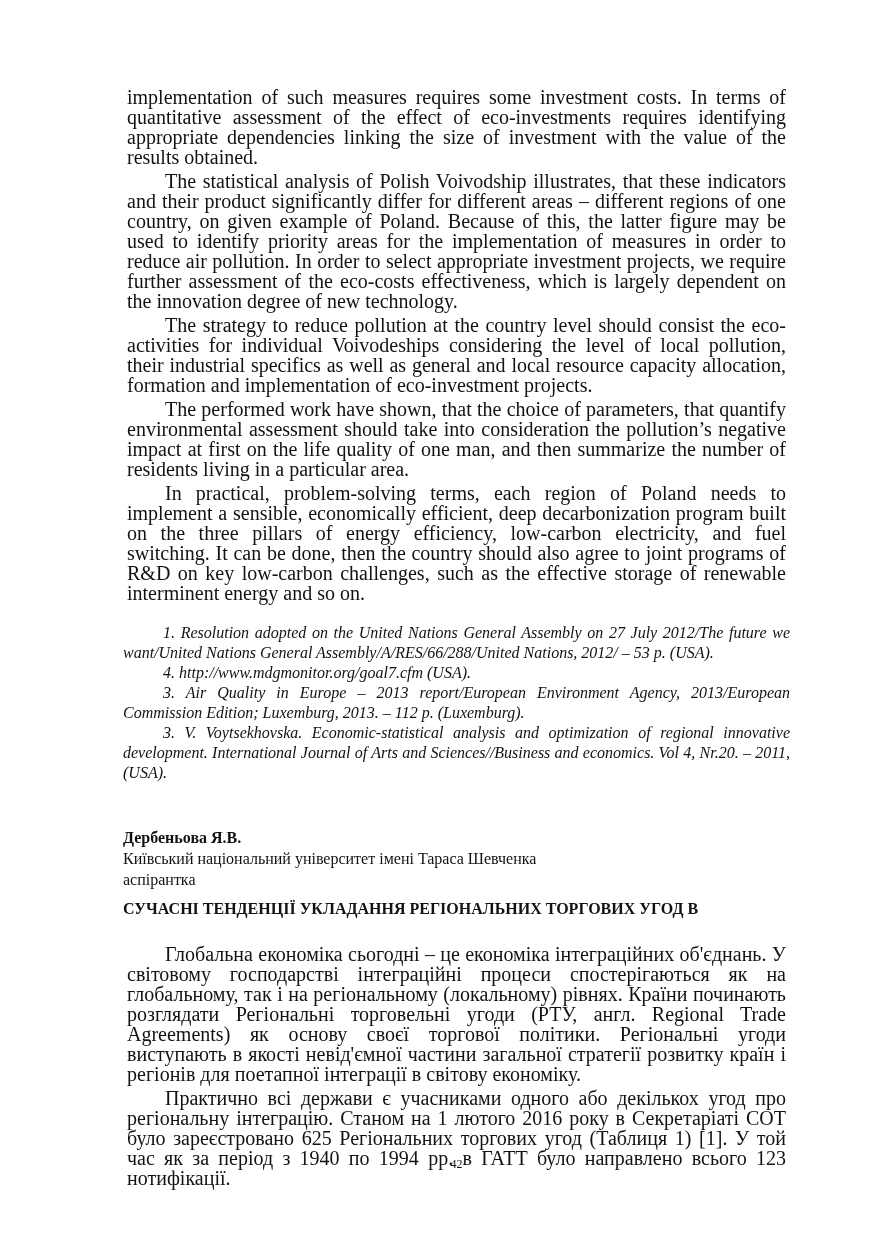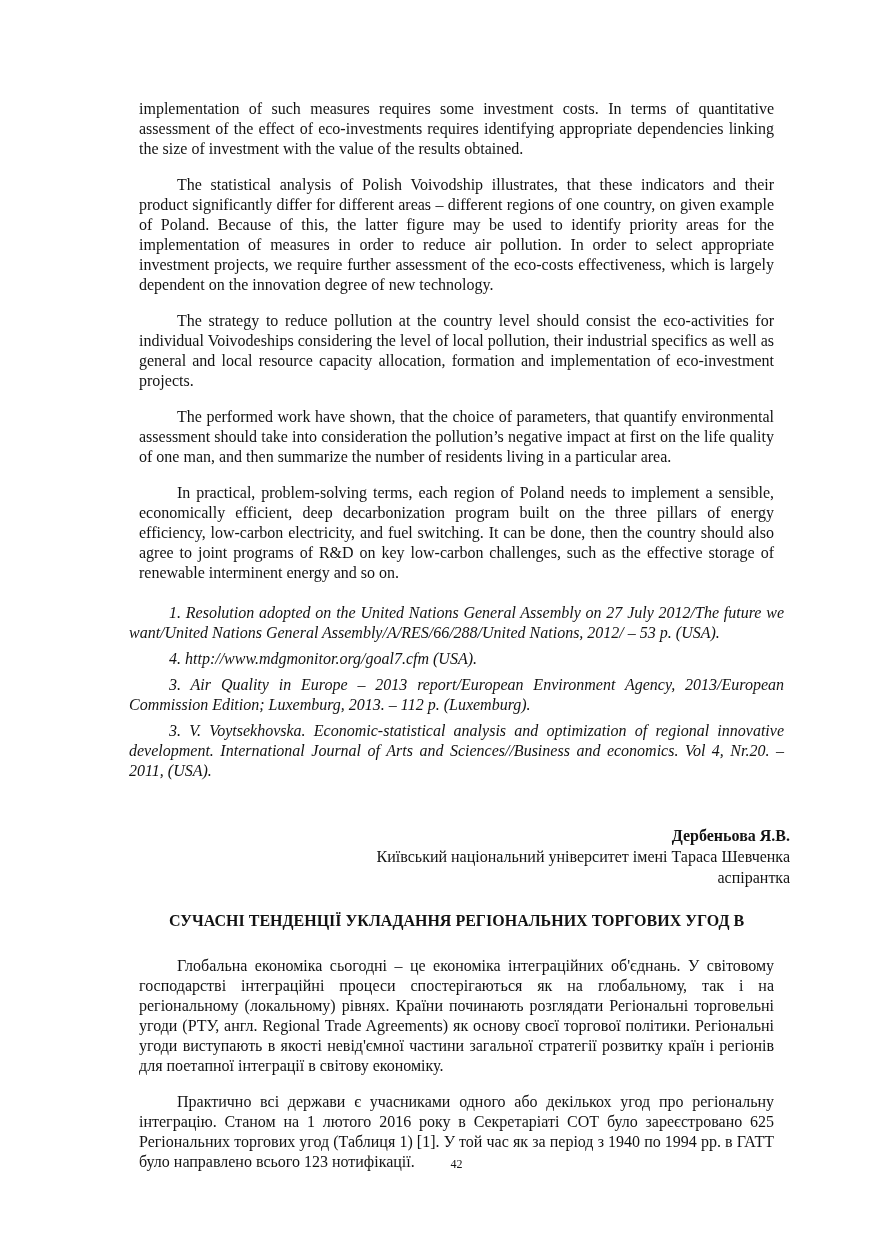--- a/index.html
+++ b/index.html
@@ -13,46 +13,46 @@
   .page {
     position: relative;
     width: 876px;
     height: 1240px;
     box-sizing: border-box;
     padding: 83px 86px 0 123px;
     overflow: hidden;
     background: #ffffff;
   }
   .para {
-    font-size: 16px;
+    font-size: 20px;
     line-height: 20px;
     text-align: justify;
     text-indent: 38px;
-    margin: 16px;
+    margin: 4px;
   }
   .para.no-indent { text-indent: 0; }
   .references { margin-top: 20px; }
   .ref {
     font-size: 16px;
     line-height: 20px;
     text-align: justify;
     text-indent: 40px;
     font-style: italic;
-    margin: 6px;
+    margin: 0;
   }
   .author-block {
     margin-top: 44px;
-    text-align: right;
+    text-align: left;
     font-size: 16px;
     line-height: 21px;
   }
   .author-name { font-weight: bold; }
   .article-title {
-    margin: 22px 0 0 0;
-    text-align: center;
+    margin: 8px 0 0 0;
+    text-align: left;
     font-weight: bold;
     font-size: 16px;
     line-height: 22px;
   }
   .uk-body { margin-top: 24px; }
   .page-number {
     position: absolute;
     left: 123px;
     right: 86px;
     bottom: 66px;

